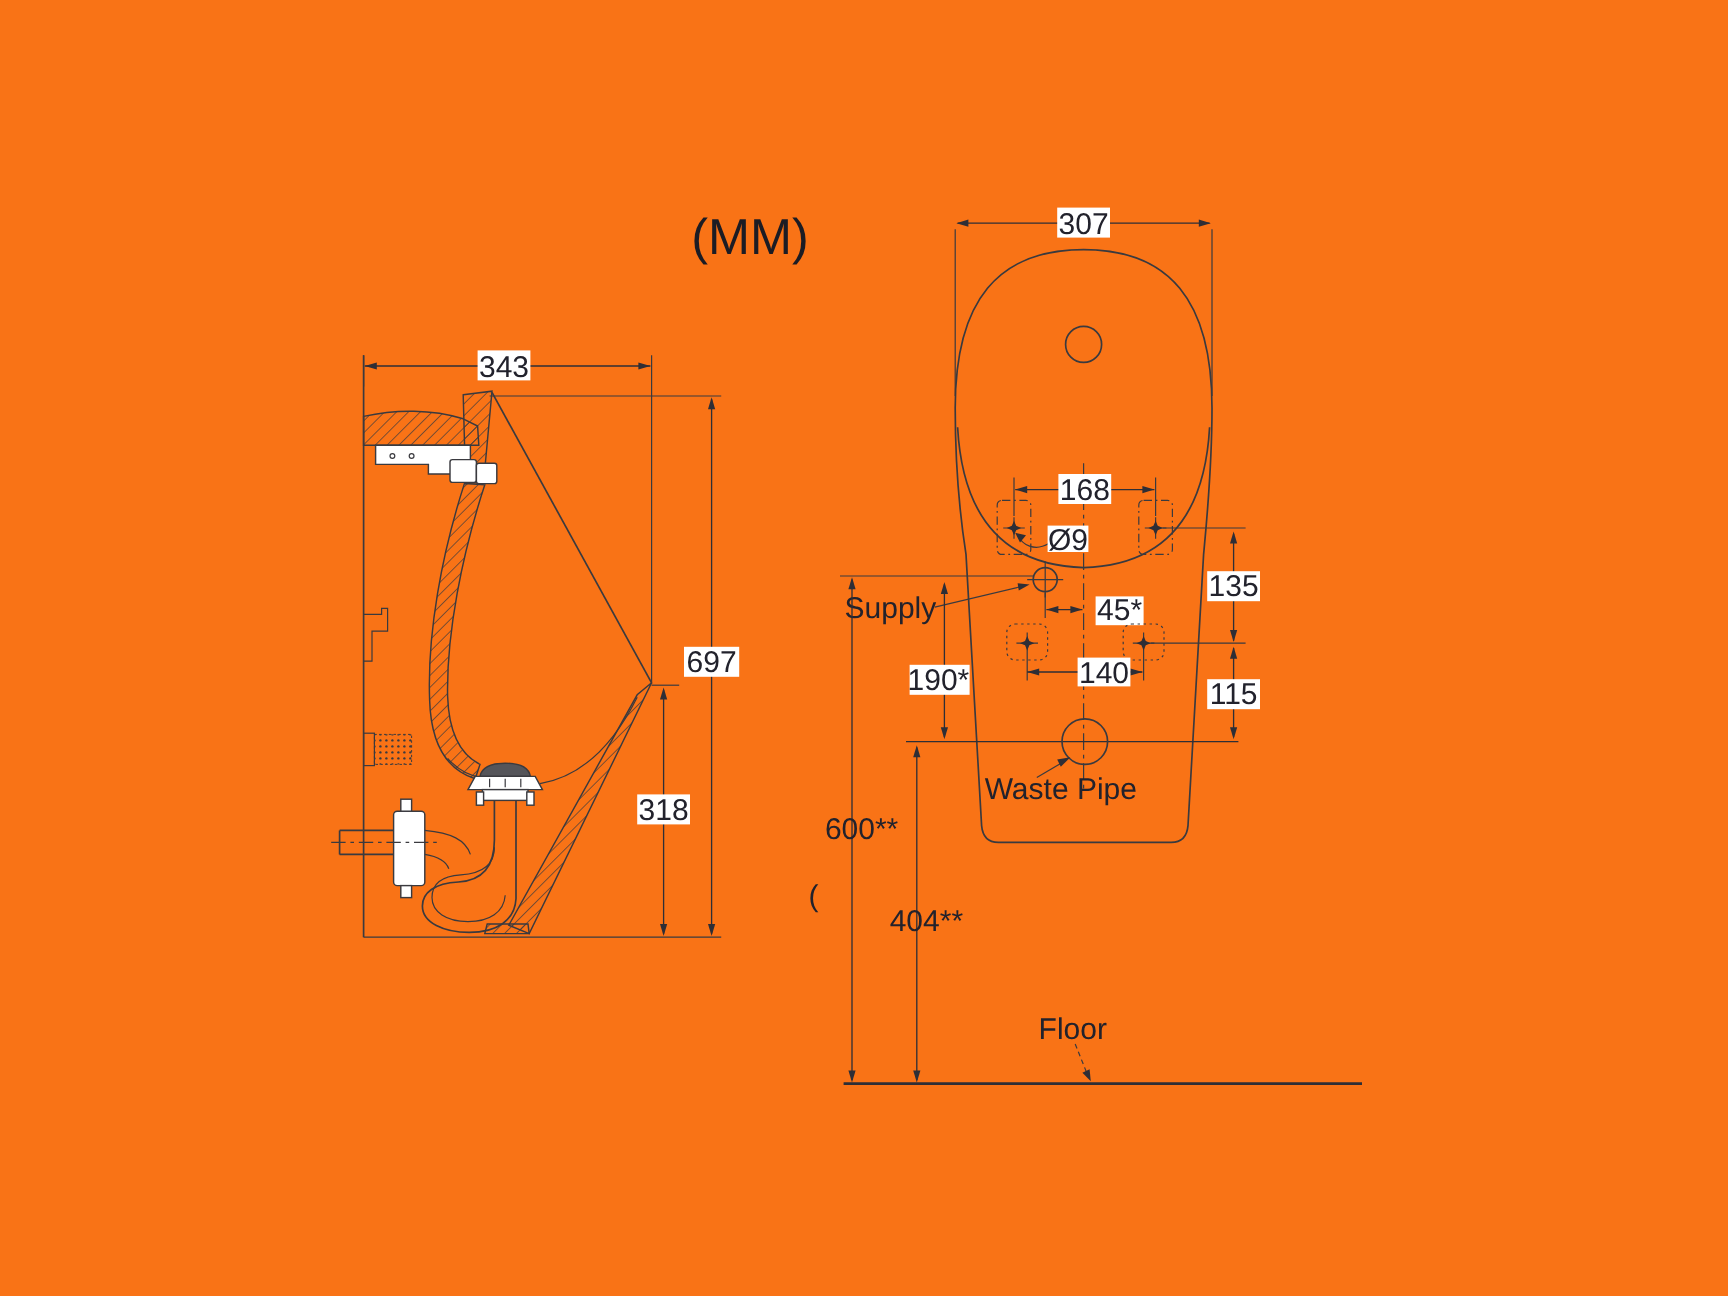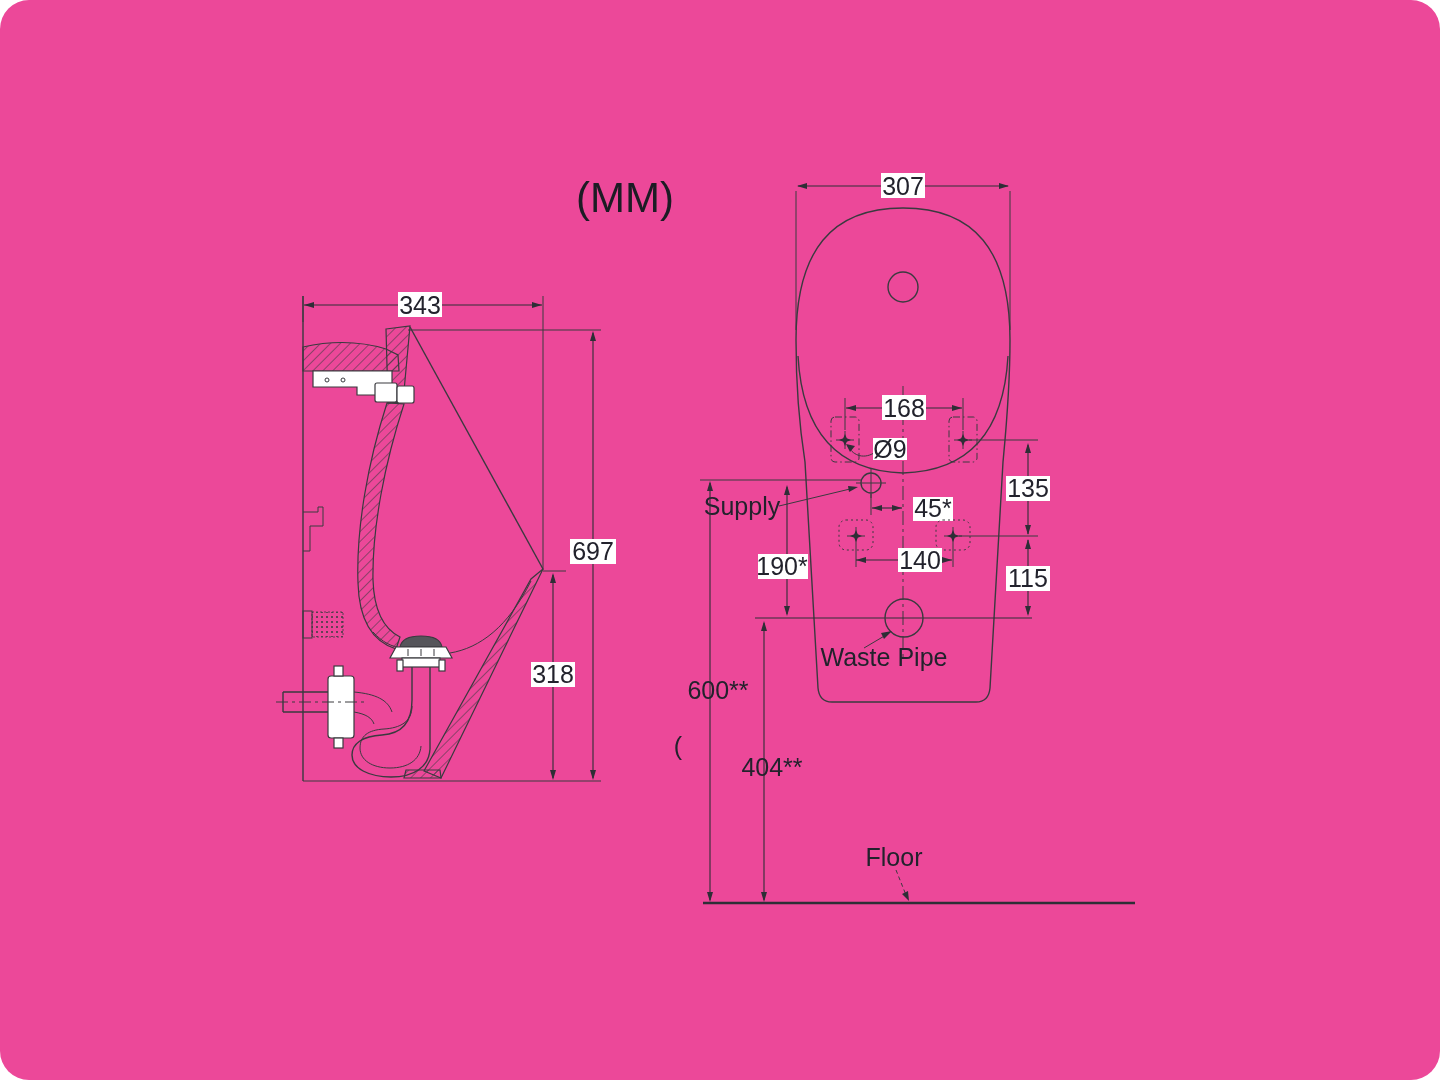--- a/index.html
+++ b/index.html
@@ -1,17 +1,17 @@
 <!DOCTYPE html>
 <html><head>
 <meta charset="utf-8">
 <style>
   html,body{margin:0;padding:0;background:#ffffff;}
-  .stage{position:relative;width:1440px;height:1080px;background:#ec4899;overflow:hidden;
-         font-family:"Liberation Sans",sans-serif;border-radius:29px;}
+  .stage{position:relative;width:1440px;height:1080px;background:#f97316;overflow:hidden;
+         font-family:"Liberation Sans",sans-serif;}
   svg{position:absolute;left:0;top:0;}
   .dim{font:25px "Liberation Sans",sans-serif;fill:#22222c;}
   .lbl{font:25px "Liberation Sans",sans-serif;fill:#22222c;}
   .units{font:42px "Liberation Sans",sans-serif;fill:#1c1c24;}
   .oln{stroke:#3a3a3f;stroke-width:1.4;fill:none;}
   .thin{stroke:#3a3a3f;stroke-width:1;fill:none;}
   .dln{stroke:#2e2e36;stroke-width:1.1;fill:none;}
   .ah{fill:#2e2e36;stroke:none;}
   .hatched{fill:url(#hatch);stroke:#3a3a3f;stroke-width:1.2;}
   .white{fill:#ffffff;stroke:#3a3a3f;stroke-width:1.2;}

